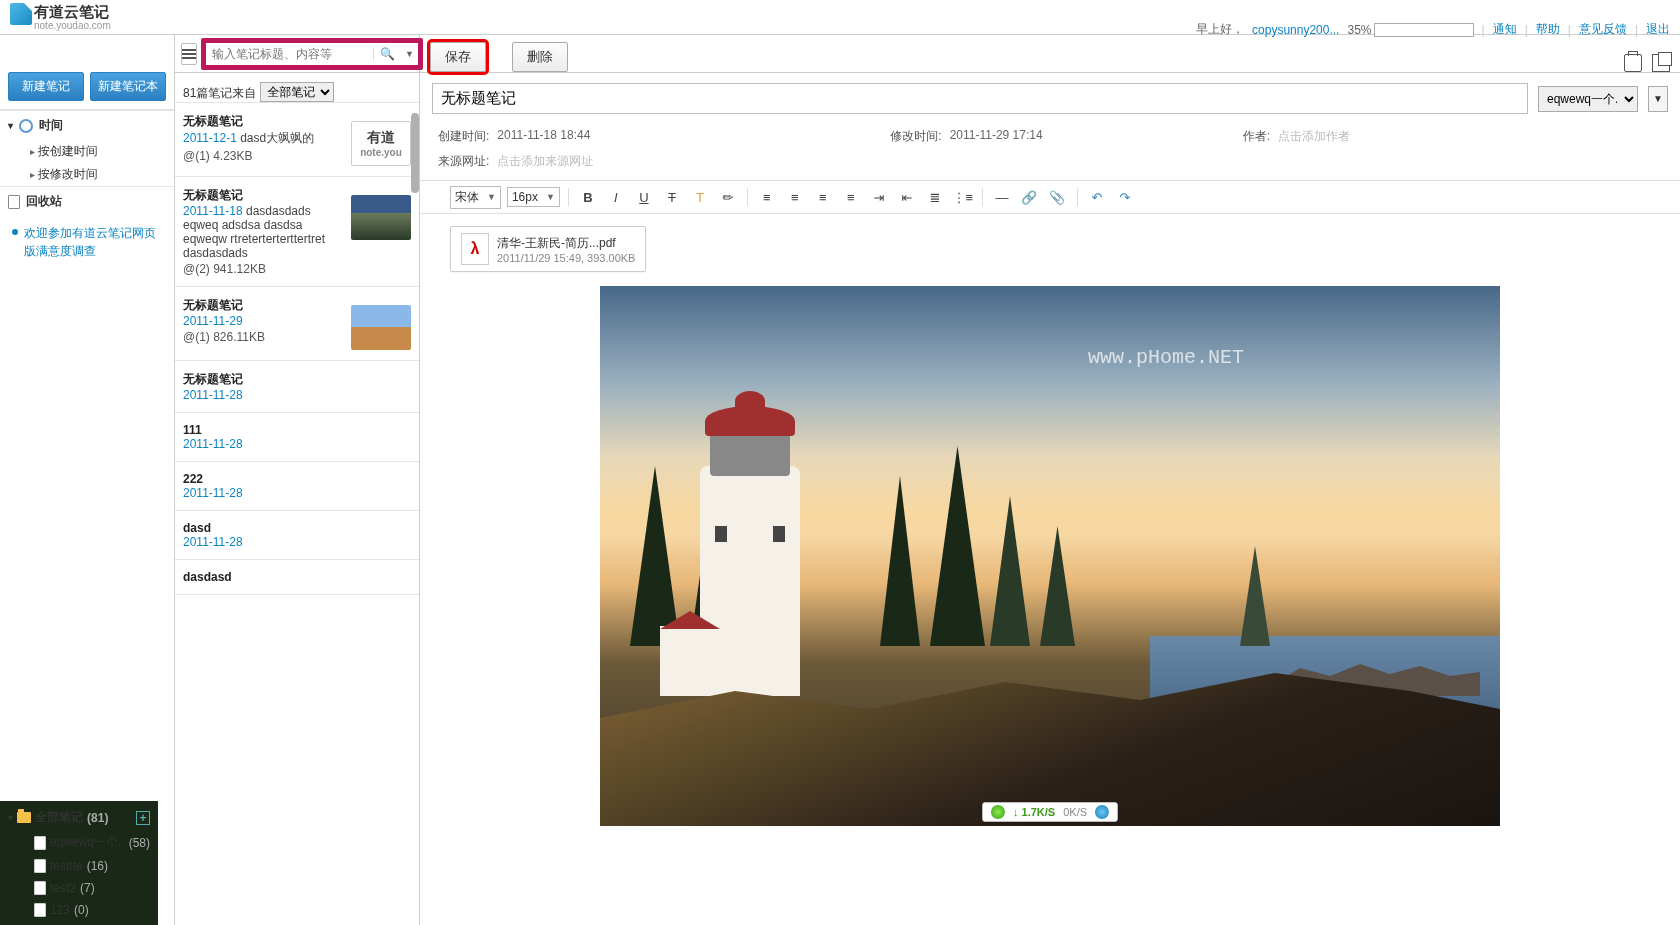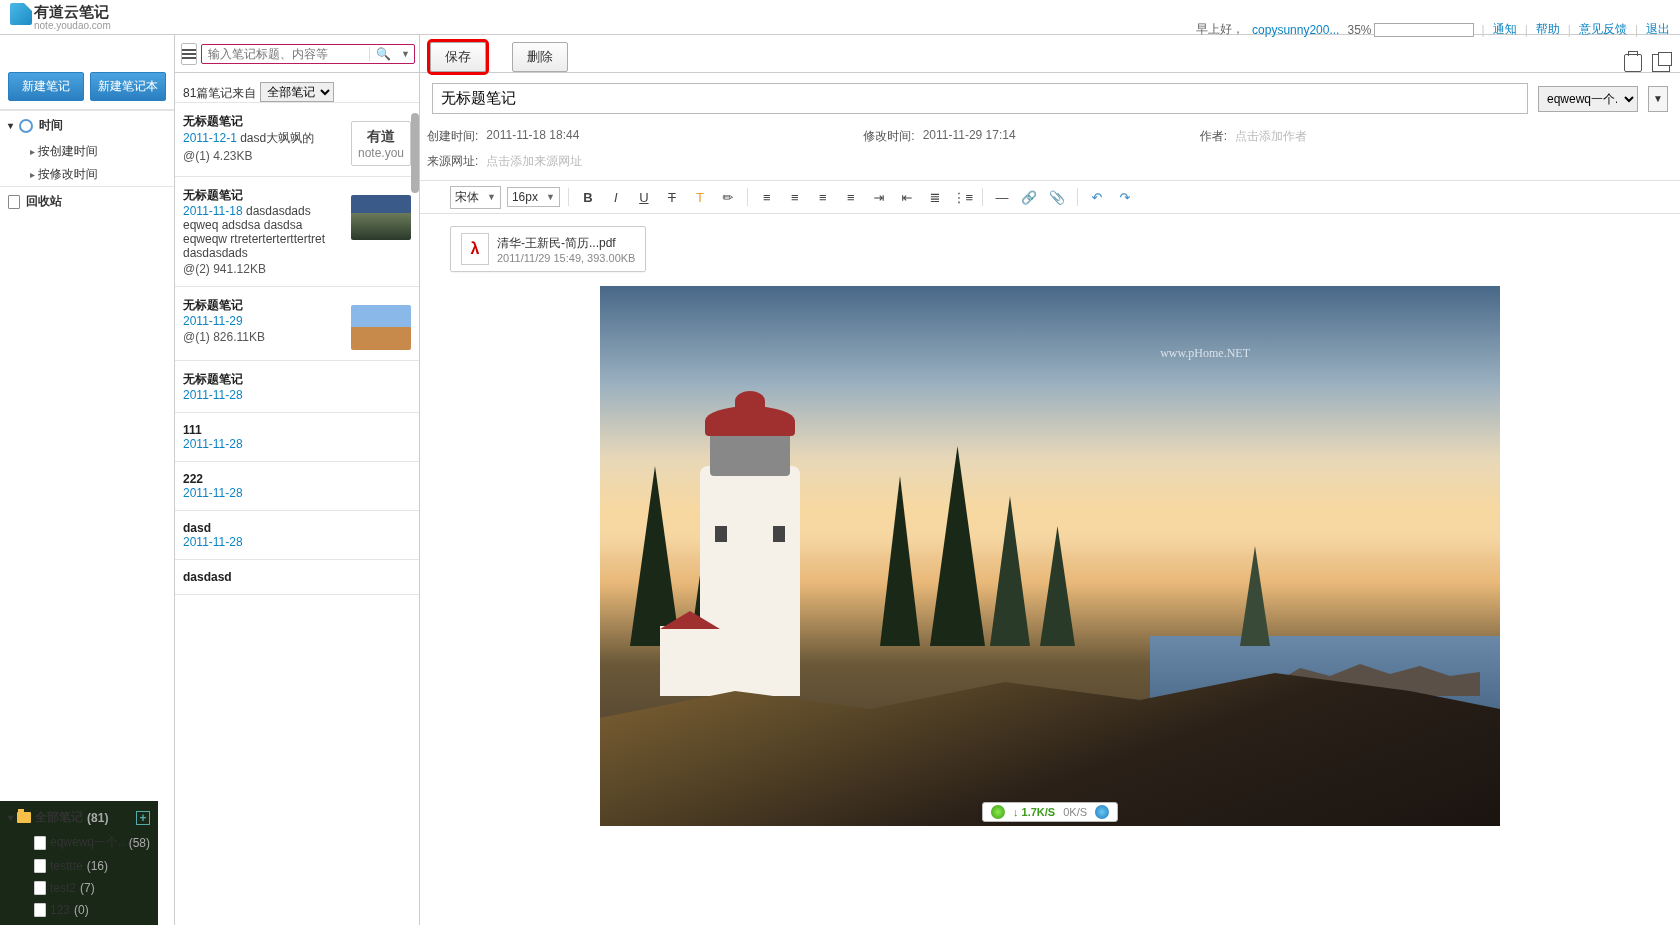--- a/index.html
+++ b/index.html
@@ -37,57 +37,57 @@
 .sub-item { padding: 3px 0 3px 30px; cursor: pointer; }
 .sub-item::before { content: "▸ "; font-size: 10px; color:#666; }
 .survey { padding: 8px 12px; display:flex; gap:6px; }
 .survey .dot { width:6px; height:6px; background:#0b84c4; border-radius:50%; margin-top:5px; flex-shrink:0; }
 .survey a { color:#0b84c4; text-decoration:none; line-height:1.5; }
 
 .notelist { width: 245px; border-right: 1px solid #ccc; display: flex; flex-direction: column; background:#fff; position:relative; }
 .list-toolbar { height: 38px; border-bottom: 1px solid #ccc; display: flex; align-items: center; padding: 0 6px; gap: 4px; }
 .hamburger { width:22px; height:22px; border:1px solid #bbb; border-radius:2px; display:flex; flex-direction:column; justify-content:center; align-items:center; gap:2px; cursor:pointer; }
 .hamburger span { width:14px; height:2px; background:#555; }
-.search-box { flex:1; height:20px; border:1px solid #be185d; border-radius:2px; display:flex; align-items:center; }
+.search-box { flex:1; height:32px; border:5px solid #be185d; border-radius:2px; display:flex; align-items:center; }
 .search-box input { flex:1; border:none; outline:none; padding:0 6px; font-size:12px; background:transparent; }
 .search-box .mag { padding:0 6px; cursor:pointer; border-left:1px solid #ddd; }
 .search-box .dd { padding:0 4px; cursor:pointer; font-size:9px; color:#666; }
 .list-filter { height: 30px; display:flex; align-items:flex-end; padding:0 8px; gap:4px; border-bottom:1px solid #e5e5e5; font-size:12px; }
 .list-filter select { border:1px solid #aaa; font-size:12px; padding:1px 2px; }
 .list-items { flex:1; overflow-y:auto; }
 .note-item { border-bottom:1px solid #e5e5e5; padding:10px 8px; display:flex; gap:8px; cursor:pointer; }
 .note-item .info { flex:1; min-width:0; }
 .note-item .title { font-weight:bold; color:#222; }
 .note-item .date { color:#0b84c4; margin-top:2px; }
 .note-item .snip { color:#444; display:inline; }
 .note-item .meta { color:#555; margin-top:2px; }
 .thumb { width:60px; height:45px; background:#888; border-radius:2px; flex-shrink:0;margin-top:8px; }
 .thumb.lh { background: linear-gradient(to bottom,#3a5a8a 40%,#6b7a5a 40%,#2a3a2a); }
 .thumb.desert { background: linear-gradient(to bottom,#8ab8e8 50%,#c88a4a 50%); }
 .thumb.text { background:#fff; border:1px solid #ccc; display:flex; flex-direction:column; align-items:center; justify-content:center; font-size:14px; font-weight:bold; color:#444; }
-.thumb.text small { font-size:12px; font-weight:normal; color:#888; }
+.thumb.text small { font-size:10px; font-weight:bold; color:#888; }
 .scroll-thumb { position:absolute; right:0; top:78px; width:8px; height:80px; background:#b0b0b0; border-radius:4px; }
 
 .editor { flex:1; display:flex; flex-direction:column; min-width:0; }
 .editor-toolbar { height:38px; border-bottom:1px solid #ccc; display:flex; align-items:flex-end; padding:0 10px; gap:26px; }
 .ed-btn { padding:5px 14px; border:1px solid #aaa; background:linear-gradient(#fdfdfd,#ececec); border-radius:2px; cursor:pointer; font-size:13px; }
 .ed-btn.highlighted { outline:3px solid #e00; outline-offset:0px; }
 .editor-toolbar .right-icons { margin-left:auto; display:flex; gap:10px; }
 .right-icons span { width:18px; height:18px; cursor:pointer; }
 .print-icon { border:1px solid #555; border-radius:2px; position:relative; }
 .print-icon::after { content:""; position:absolute; top:-4px; left:3px; right:3px; height:4px; border:1px solid #555; border-bottom:none; }
 .popout-icon { border:1px solid #555; position:relative; }
 .popout-icon::after { content:""; position:absolute; top:-3px; right:-3px; width:12px; height:12px; border:1px solid #555; background:#fff; }
 
 .title-row { padding:10px 12px; display:flex; gap:10px; align-items:center; }
 .title-input { flex:1; border:1px solid #bbb; padding:6px 8px; font-size:15px; }
 .nb-select { width:100px; border:1px solid #aaa; padding:4px; font-size:12px; }
 .dd-btn { width:20px; height:26px; border:1px solid #aaa; background:#f5f5f5; cursor:pointer; text-align:center; line-height:24px; font-size:10px; }
 
-.meta-row { padding:4px 7px; display:flex; gap:24px; color:#666; font-size:12px; }
+.meta-row { padding:4px 18px; display:flex; gap:40px; color:#666; font-size:12px; }
 .meta-row .lbl { color:#555; margin-right:8px; }
 .meta-row .ph { color:#bbb; }
 .meta-row .grp { display:flex; }
 
 .format-bar { height:34px; border-top:1px solid #e0e0e0; border-bottom:1px solid #e0e0e0; display:flex; align-items:center; padding:0 30px; gap:6px; margin-top:6px; }
 .fb-select { border:1px solid #bbb; padding:2px 4px; font-size:12px; display:flex; align-items:center; gap:8px; cursor:pointer; }
 .fb-select .car { font-size:9px; color:#666; }
 .fb-btn { width:22px; height:22px; display:flex; align-items:center; justify-content:center; cursor:pointer; color:#444; font-size:13px; border-radius:2px; }
 .fb-sep { width:1px; height:18px; background:#ddd; margin:0 2px; }
 
@@ -114,21 +114,21 @@
 .lh-tower::before { content:""; position:absolute; top:60px; left:15px; width:12px; height:16px; background:#444; }
 .lh-tower::after { content:""; position:absolute; top:60px; right:15px; width:12px; height:16px; background:#444; }
 .lh-top { position:absolute; top:10px; left:40px; width:80px; height:50px; background:#888; border-radius:4px; }
 .lh-roof { position:absolute; top:-10px; left:35px; width:90px; height:30px; background:#a03030; border-radius:50% 50% 4px 4px; }
 .lh-dome { position:absolute; top:-25px; left:65px; width:30px; height:20px; background:#a03030; border-radius:50% 50% 0 0; }
 .lh-house { position:absolute; bottom:0; left:-10px; width:60px; height:70px; background:#f5f0e8; }
 .lh-house::before { content:""; position:absolute; top:-15px; left:0; right:0; height:18px; background:#a03030; clip-path:polygon(0 100%,50% 0,100% 100%); }
 .rocks { position:absolute; bottom:0; left:0; right:0; height:180px; background:linear-gradient(160deg,#8a6838 0%,#5a4828 30%,#2a2018 60%,#1a1410 100%); clip-path:polygon(0 40%,15% 25%,30% 35%,45% 20%,60% 30%,75% 15%,90% 25%,100% 35%,100% 100%,0 100%); }
 .sea { position:absolute; bottom:110px; right:0; width:350px; height:80px; background:linear-gradient(#6a88a8,#4a6888); }
 .far-rocks { position:absolute; bottom:130px; right:20px; width:200px; height:40px; background:#5a5048; clip-path:polygon(0 60%,10% 30%,25% 50%,40% 20%,55% 45%,70% 25%,85% 50%,100% 40%,100% 100%,0 100%); }
-.wm { position:absolute; top:60px; right:250px; color:rgba(255,255,255,0.7); font-size:12px; font-family:Liberation Serif, serif; }
+.wm { position:absolute; top:60px; right:256px; color:rgba(255,255,255,0.7); font-size:20px; font-family:Liberation Mono, monospace; }
 
 .status-pill { position:absolute; bottom:4px; left:50%; transform:translateX(-50%); display:flex; align-items:center; background:#fff; border:1px solid #bbb; border-radius:3px; padding:2px 8px; gap:8px; font-size:11px; box-shadow:0 1px 3px rgba(0,0,0,0.2); }
 .status-pill .grn { width:14px; height:14px; background:radial-gradient(#8aea4a,#3a9a1a); border-radius:50%; }
 .status-pill .down { color:#3a9a1a; font-weight:bold; }
 .status-pill .up { color:#888; }
 .status-pill .ie { width:14px; height:14px; background:radial-gradient(#6ac8f0,#1a78c0); border-radius:50%; }
 </style>
 </head>
 <body>
 
@@ -201,20 +201,24 @@
         <span class="caret">▾</span>
         <span class="clock-icon"></span>
         <span>时间</span>
       </div>
       <div class="sub-item">按创建时间</div>
       <div class="sub-item">按修改时间</div>
       <div class="section-hdr">
         <span class="trash-icon"></span>
         <span>回收站</span>
       </div>
+      <div class="survey">
+        <span class="dot"></span>
+        <a>欢迎参加有道云笔记网页版满意度调查</a>
+      </div>
     </div>
 
     <div class="notelist">
       <div class="list-toolbar">
         <div class="hamburger">
             <span></span>
             <span></span>
             <span></span>
           </div>
         <div class="search-box">

